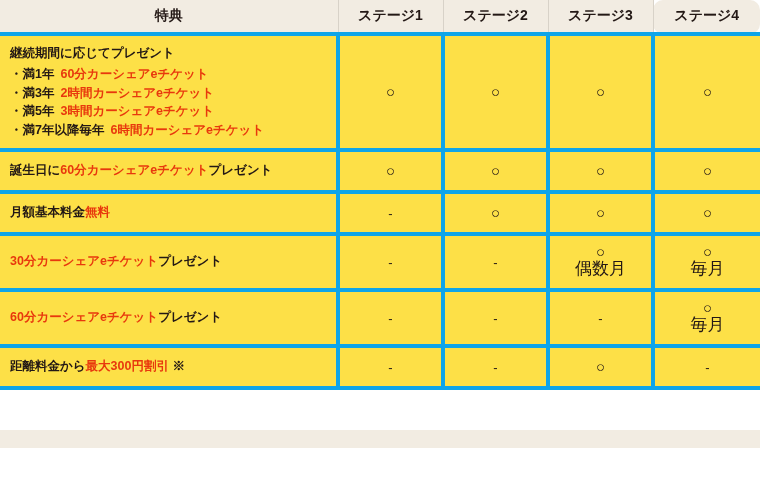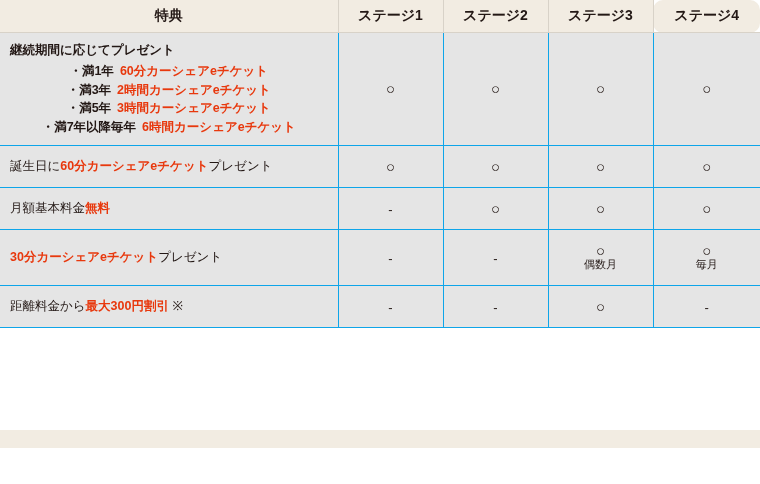--- a/index.html
+++ b/index.html
@@ -40,24 +40,24 @@
     color: #231815;
     height: 32px;
     padding: 0;
     text-align: center;
     vertical-align: middle;
   }
   thead th.benefit-head { border-left: none; }
   thead th.stage4-head { border-right: none; border-radius: 10px; }
 
   tbody td {
-    border: 1px solid #0ea5e9;
+    border: 4px solid #0ea5e9;
     padding: 0;
     vertical-align: middle;
-    background: #e5e5e5;
+    background: #fde047;
   }
   tbody td.benefit-cell {
     border-left: none;
     padding: 8px 10px;
     text-align: left;
     line-height: 1.5;
     font-size: 12.5px;
   }
   tbody td.mark-cell {
     text-align: center;
@@ -71,42 +71,41 @@
     font-size: 12.5px;
     color: #231815;
     display: block;
     margin-bottom: 2px;
   }
   .b-line {
     display: block;
     font-weight: bold;
     font-size: 12.5px;
     white-space: nowrap;
-    text-align: center;
   }
   .b-line .term { color: #231815; margin-right: 6px; }
   .b-line .reward { color: #e8380d; }
 
-  .plain { color: #231815; font-weight: normal; }
+  .plain { color: #231815; font-weight: bold; }
   .accent { color: #e8380d; font-weight: bold; }
 
   .circle {
     display: inline-block;
     font-size: 15px;
     line-height: 1.1;
     color: #231815;
   }
   .dash {
     display: inline-block;
     font-size: 13px;
     color: #231815;
   }
   .sub {
     display: block;
-    font-size: 11px;
+    font-size: 17px;
     color: #231815;
     line-height: 1.2;
     margin-top: -1px;
   }
   .cell-stack {
     display: flex;
     flex-direction: column;
     align-items: center;
     justify-content: center;
     line-height: 1.15;
@@ -202,20 +201,34 @@
           </span>
         </td>
         <td class="mark-cell last">
           <span class="cell-stack">
             <span class="circle">○</span>
             <span class="sub">毎月</span>
           </span>
         </td>
       </tr>
 
+      <tr class="row-stack">
+        <td class="benefit-cell">
+          <span class="accent">60分カーシェアeチケット</span><span class="plain">プレゼント</span>
+        </td>
+        <td class="mark-cell"><span class="dash">-</span></td>
+        <td class="mark-cell"><span class="dash">-</span></td>
+        <td class="mark-cell"><span class="dash">-</span></td>
+        <td class="mark-cell last">
+          <span class="cell-stack">
+            <span class="circle">○</span>
+            <span class="sub">毎月</span>
+          </span>
+        </td>
+      </tr>
 
       <tr class="row-med">
         <td class="benefit-cell">
           <span class="plain">距離料金から</span><span class="accent">最大300円割引</span><span class="plain"> ※</span>
         </td>
         <td class="mark-cell"><span class="dash">-</span></td>
         <td class="mark-cell"><span class="dash">-</span></td>
         <td class="mark-cell"><span class="circle">○</span></td>
         <td class="mark-cell last"><span class="dash">-</span></td>
       </tr>

